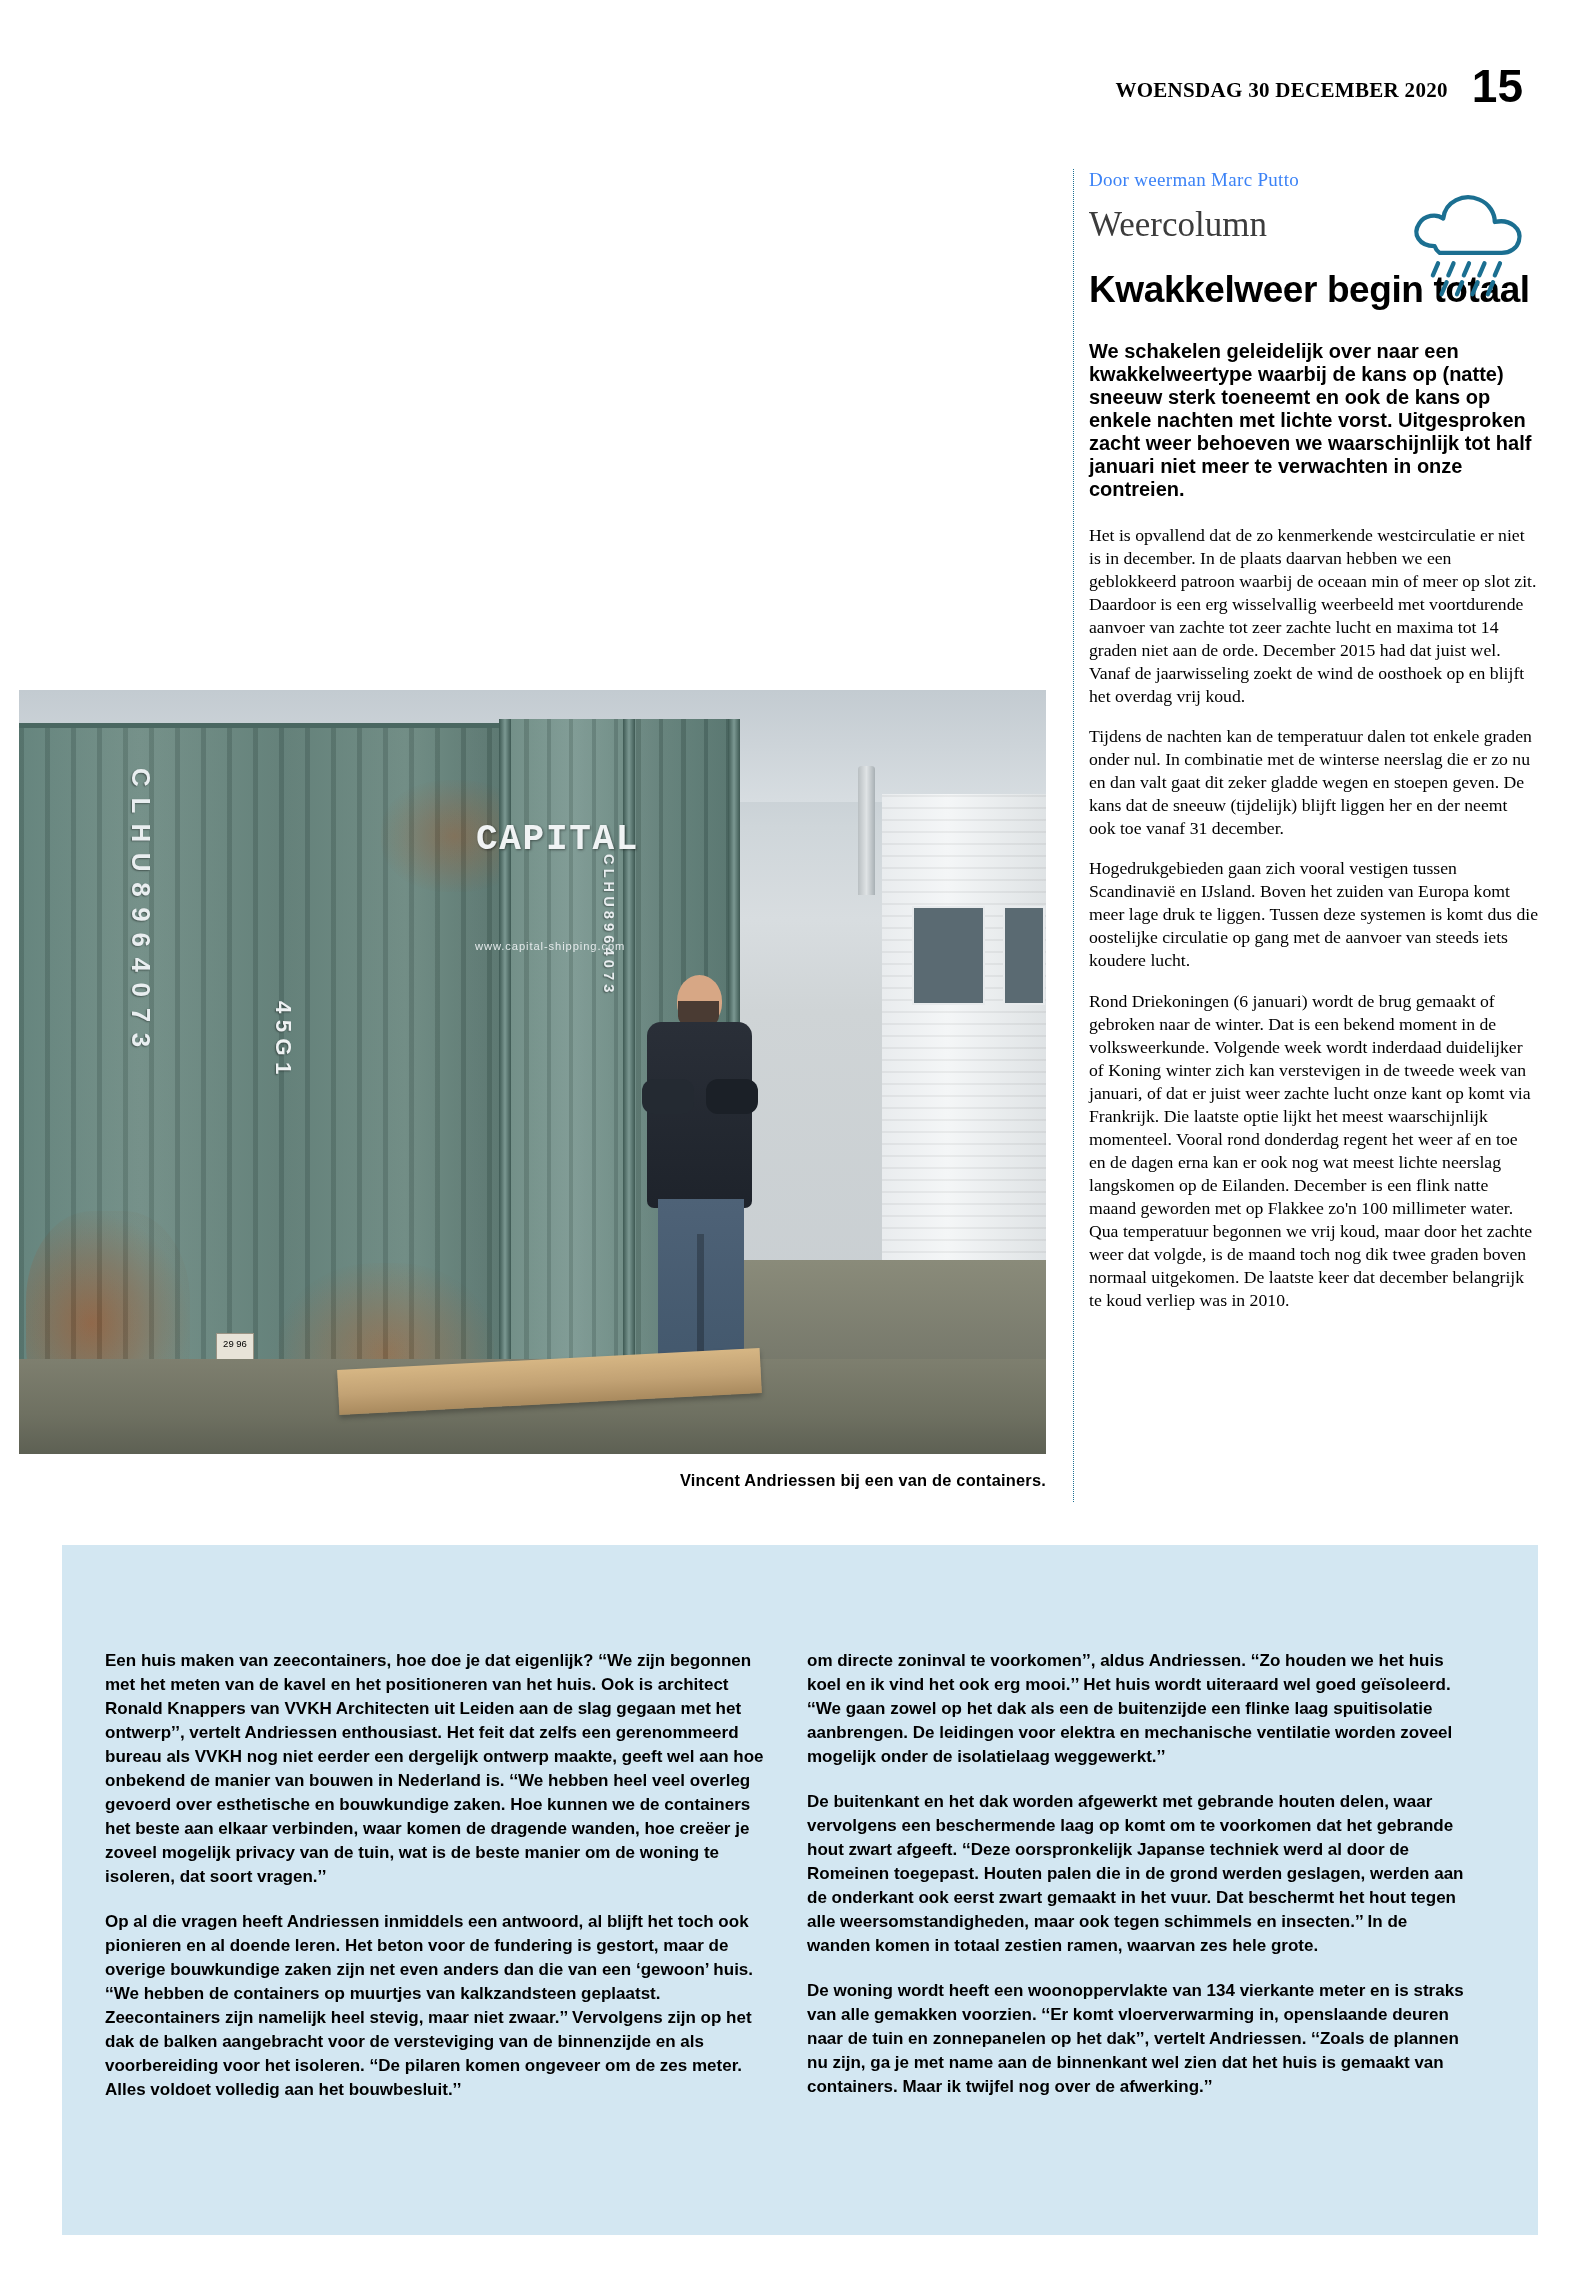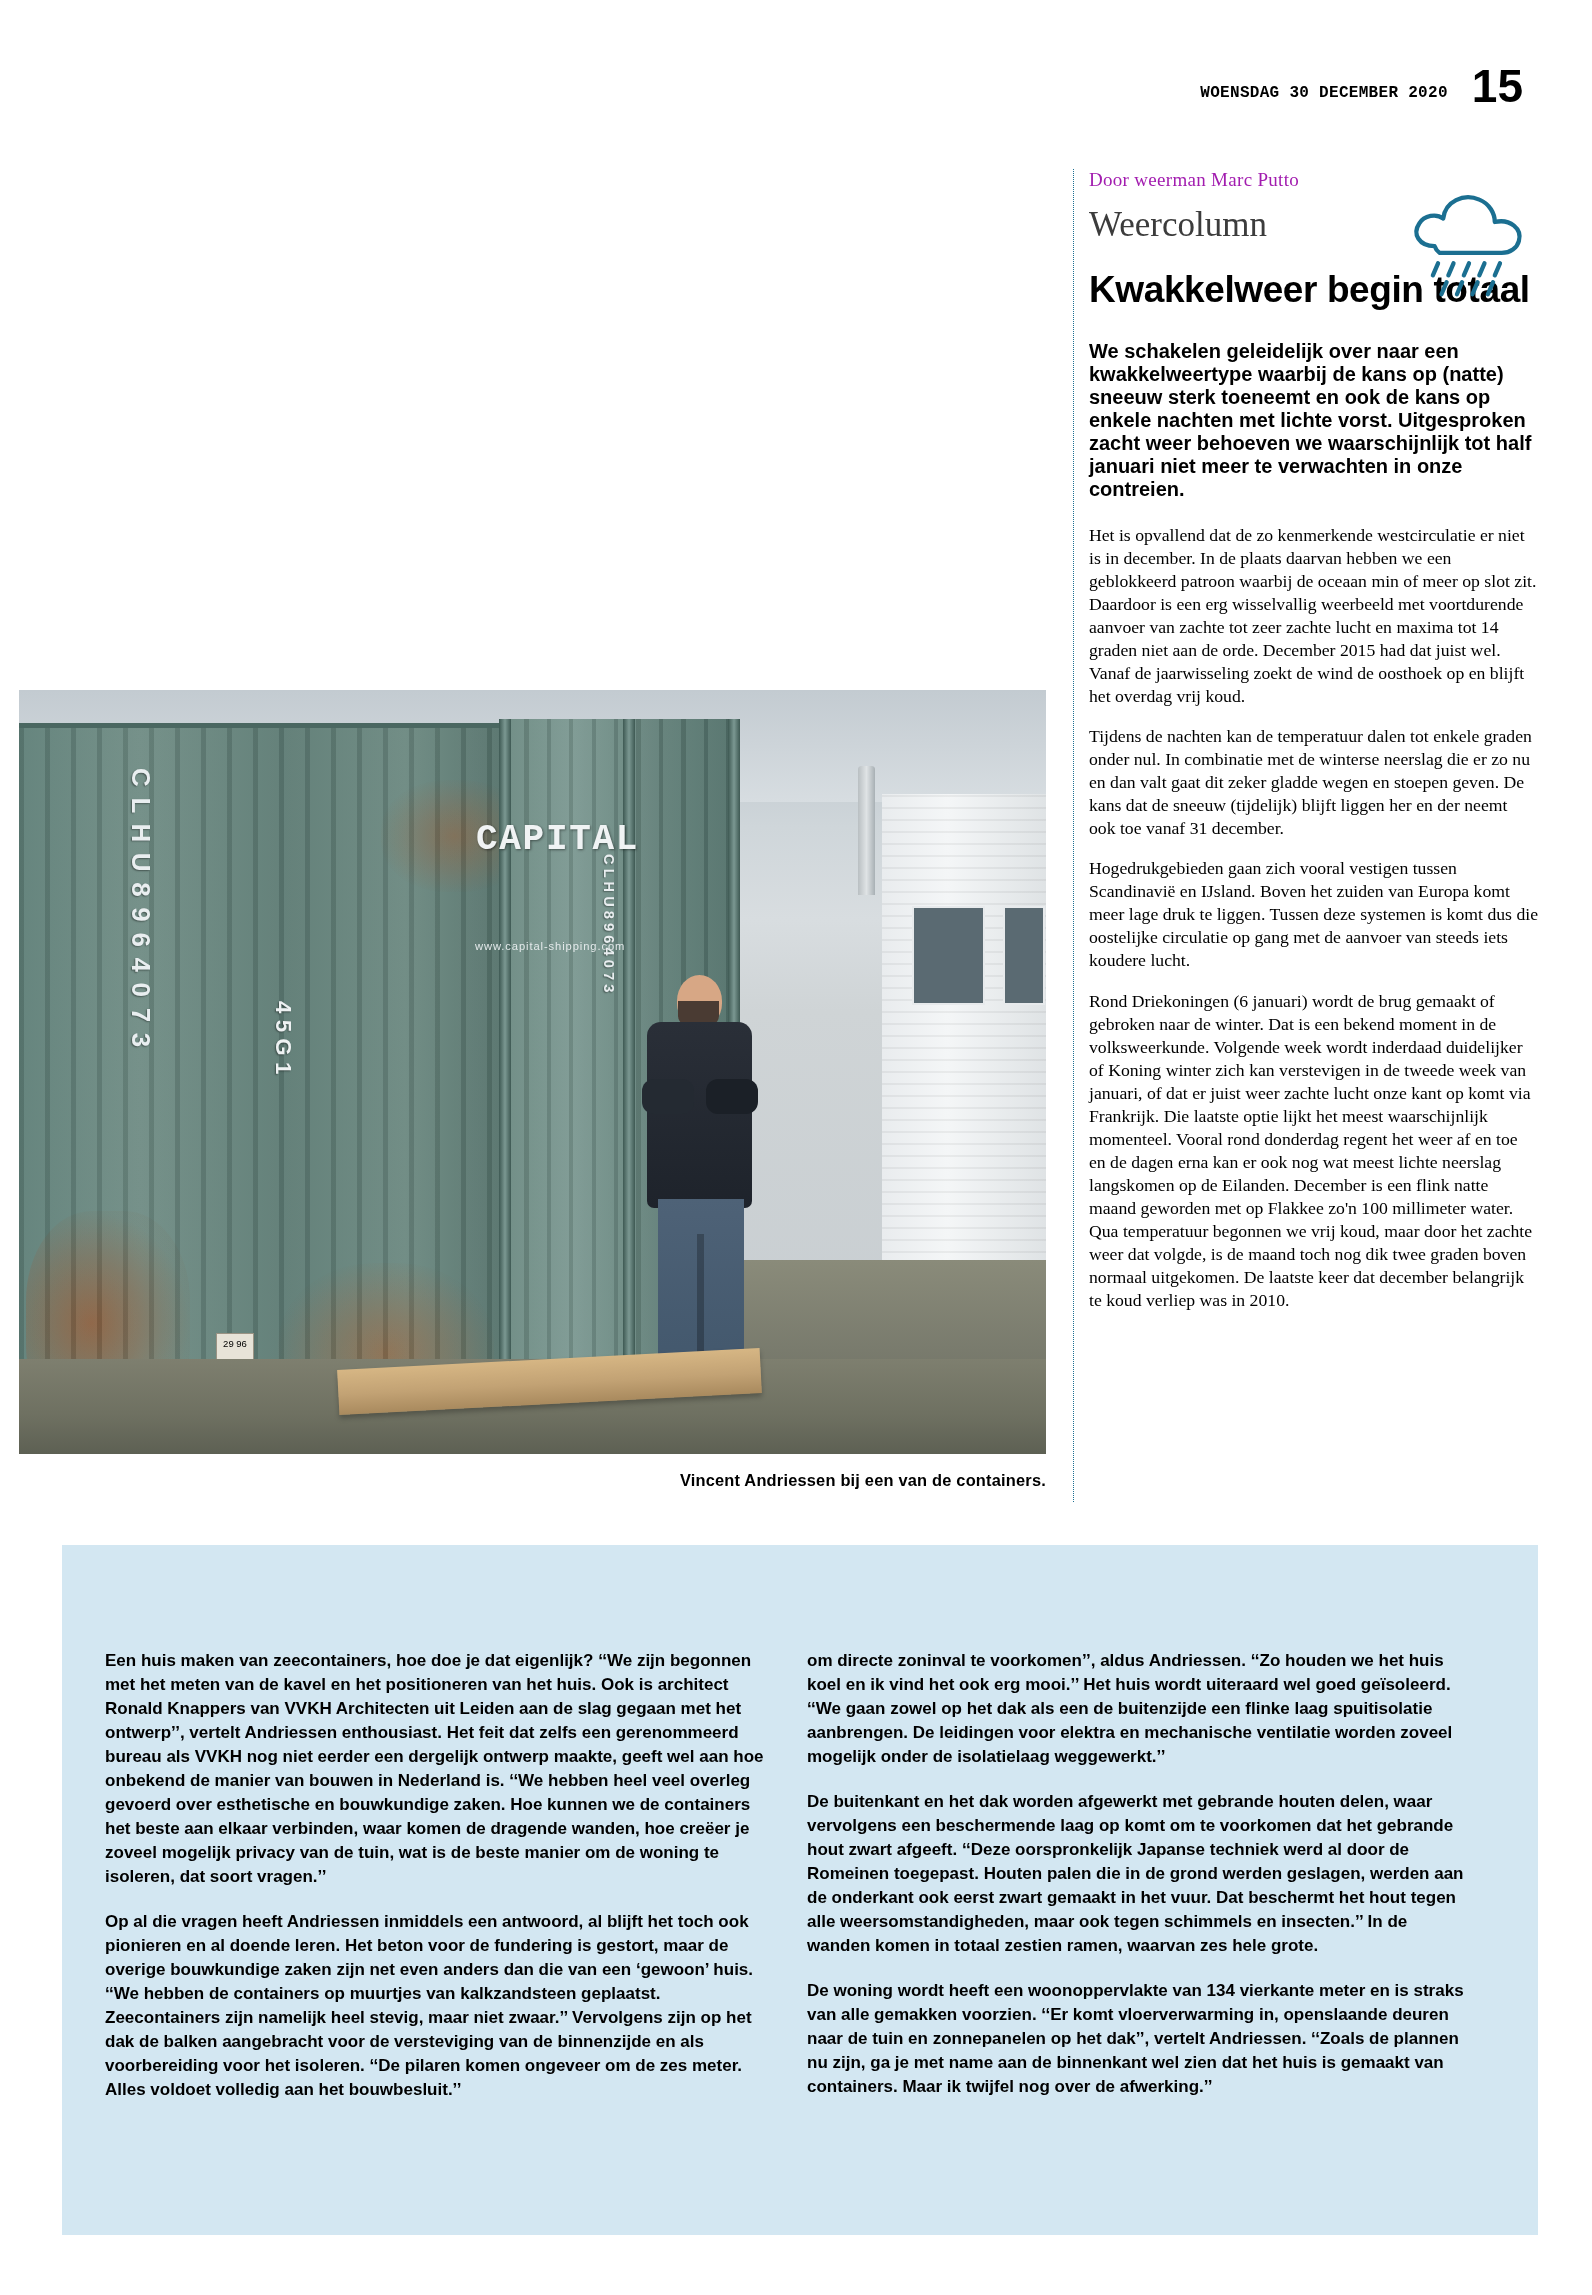--- a/index.html
+++ b/index.html
@@ -19,23 +19,23 @@
   
   .page-header {
     position: absolute;
     top: 62px;
     right: 69px;
     display: flex;
     align-items: baseline;
     gap: 24px;
   }
   .header-date {
-    font-family: Liberation Mono, monospace;
-    font-weight: bold;
-    font-size: 16px;
+    font-family: Liberation Serif, serif;
+    font-weight: bold;
+    font-size: 21px;
     letter-spacing: 0.3px;
   }
   .header-pagenum {
     font-family: "Liberation Sans", sans-serif;
     font-weight: bold;
     font-size: 46px;
     line-height: 38px;
     position: relative;
     top: 5.2px;
   }
@@ -268,21 +268,21 @@
     position: absolute;
     left: 1073px;
     top: 169px;
     width: 0;
     height: 1333px;
     border-left: 1.7px dotted #1b6f91;
   }
   .weather-byline {
     font-family: "Liberation Serif", serif;
     font-size: 19px;
-    color: #a21caf;
+    color: #3b82f6;
     letter-spacing: 0.3px;
     margin: 0 0 14px 0;
   }
   .weather-kicker {
     font-family: "Liberation Serif", serif;
     font-size: 35px;
     color: #3c3c3c;
     margin: 0 0 22.4px 0;
   }
   .weather-title {

